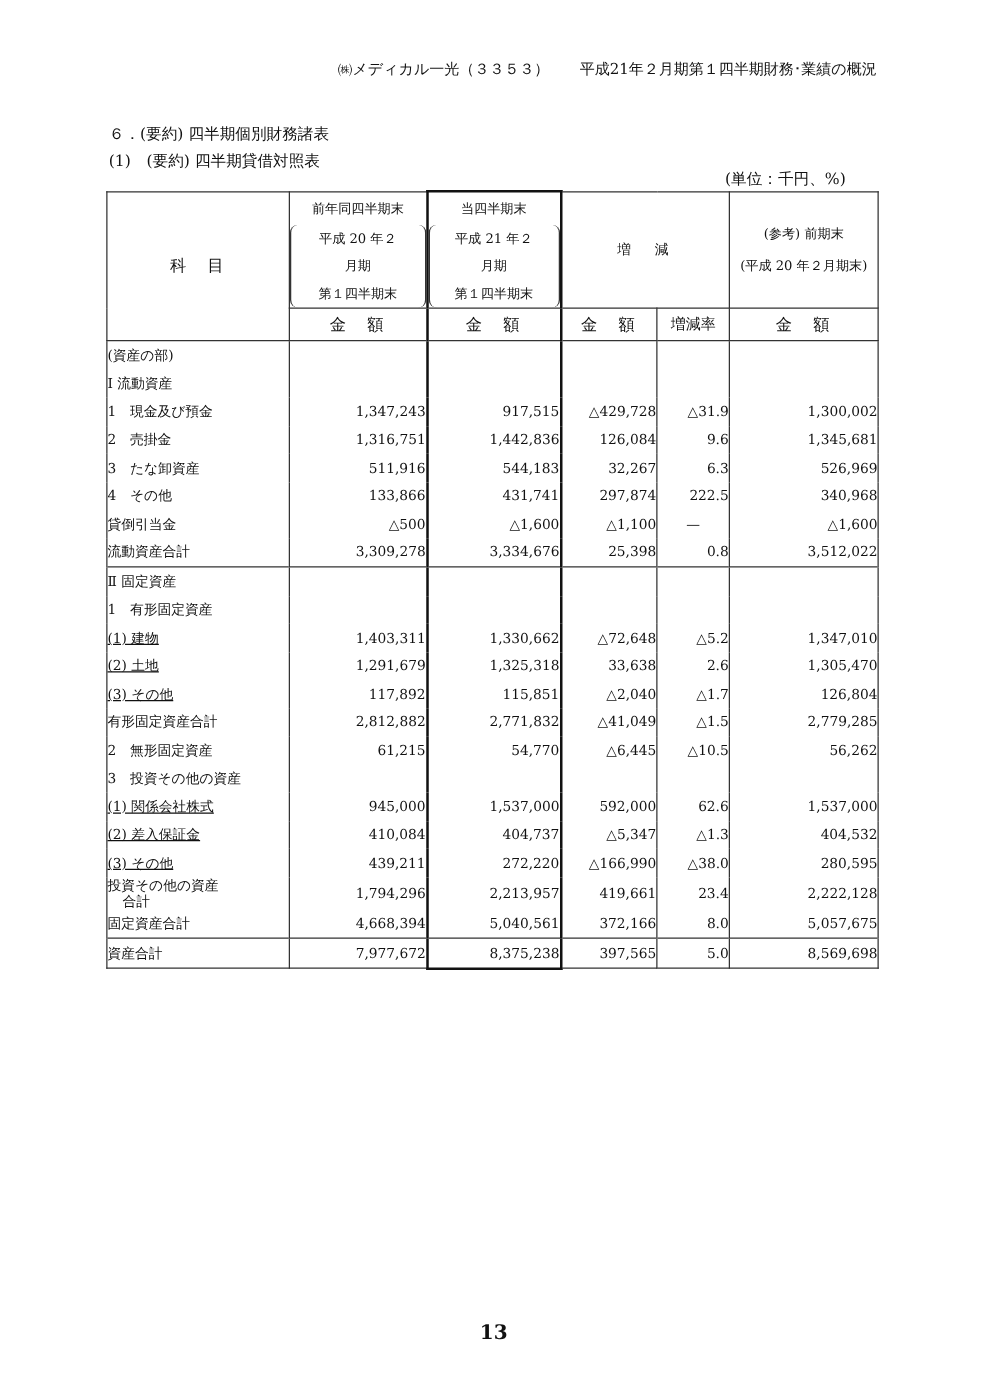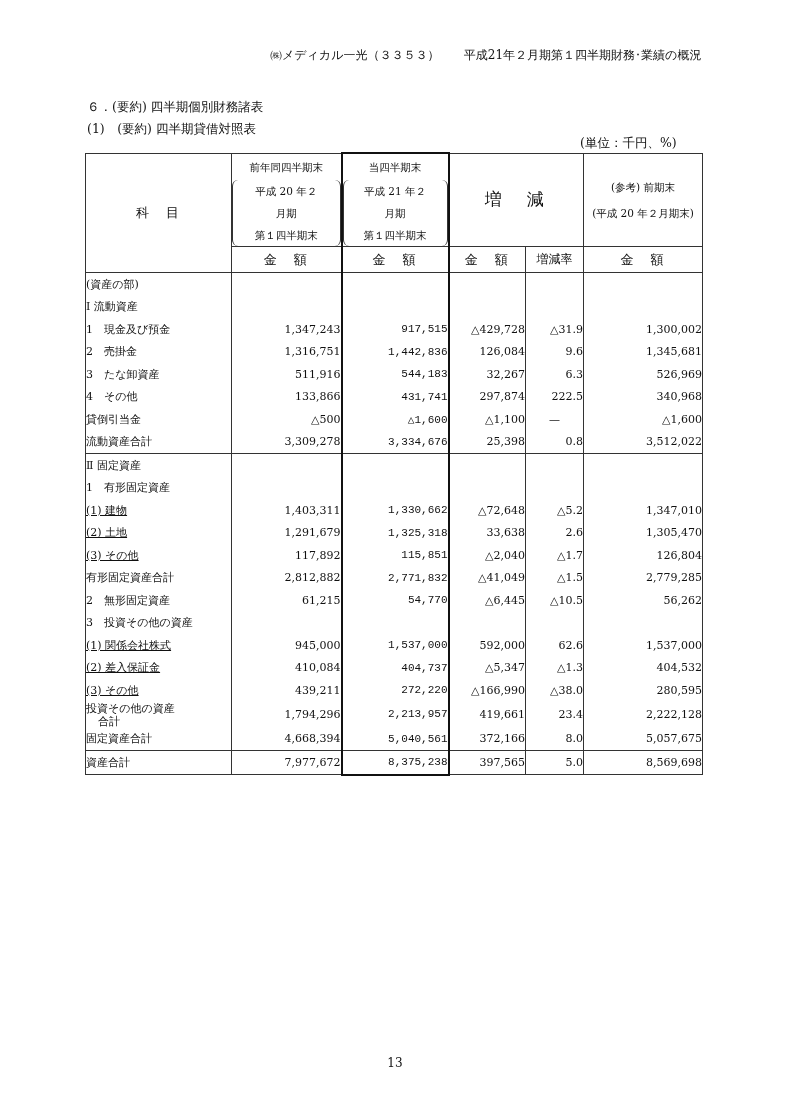--- a/index.html
+++ b/index.html
@@ -12,33 +12,33 @@
   table.bs { position:absolute; left:85px; top:152px; border-collapse:collapse; font-size:11px; table-layout:fixed; }
   table.bs td, table.bs th { border-left:1px solid #333; border-right:1px solid #333; padding:0; font-weight:normal; }
   table.bs th { border-top:1px solid #333; border-bottom:1px solid #333; text-align:center; vertical-align:middle; }
   .h1 th { height:70px; }
   .h2 th { height:25px; font-size:13px; letter-spacing:2px; }
   .hsmall { font-size:10.5px; line-height:26px; }
   .bracket { display:inline-block; border-left:1px solid #333; border-right:1px solid #333; border-radius:6px; padding:0 20px; }
   table.bs td { height:22.5px; vertical-align:middle; }
   td.lbl { text-align:left; padding-left:6px; white-space:nowrap; }
   td.num { text-align:right; padding-right:8px; white-space:nowrap; }
-  td.cur { border-left:2px solid #111 !important; border-right:2px solid #111 !important;font-family:Liberation Mono, monospace; }
+  td.cur { border-left:2px solid #111 !important; border-right:2px solid #111 !important; }
   th.cur { border-left:2px solid #111 !important; border-right:2px solid #111 !important; }
   th.cur-top { border-top:2px solid #111 !important; }
   tr.sep td { border-top:1px solid #333; }
   tr.last td { border-bottom:1px solid #333; }
   tr.last td.cur { border-bottom:2px solid #111; }
   td.twoline { line-height:13px; height:30px; }
   .ind0 { padding-left:6px; }
   .ind1 { padding-left:14px;margin-left:44px; }
   .ind2 { padding-left:20px;text-decoration:underline; }
   .ind3 { padding-left:34px; }
   .ind4 { padding-left:44px; }
-  .pageno { position:absolute; top:1056px; left:0; width:790px; text-align:center; font-size:12px; }
+  .pageno { position:absolute; top:1056px; left:0; width:790px; text-align:center; font-size:16px;font-weight:bold; }
 </style>
 </head>
 <body>
 
 <div class="hdr">
   <span class="co">㈱メディカル一光（３３５３）</span>
   <span>平成21年２月期第１四半期財務･業績の概況</span>
 </div>
 
 <div class="sec-title">６．(要約) 四半期個別財務諸表</div>
@@ -64,21 +64,21 @@
           <div class="hsmall" style="line-height:22px">第１四半期末</div>
         </div>
       </th>
       <th class="cur cur-top">
         <div class="hsmall">当四半期末</div>
         <div class="bracket">
           <div class="hsmall" style="line-height:22px">平成 21 年２月期</div>
           <div class="hsmall" style="line-height:22px">第１四半期末</div>
         </div>
       </th>
-      <th colspan="2" style="font-size:17px;letter-spacing:4px;">増　減</th>
+      <th colspan="2" style="font-size:11px;letter-spacing:4px;">増　減</th>
       <th>
         <div class="hsmall">(参考) 前期末</div>
         <div class="hsmall">(平成 20 年２月期末)</div>
       </th>
     </tr>
     <tr class="h2">
       <th>金　額</th>
       <th class="cur">金　額</th>
       <th>金　額</th>
       <th style="letter-spacing:0;font-size:12px;">増減率</th>

